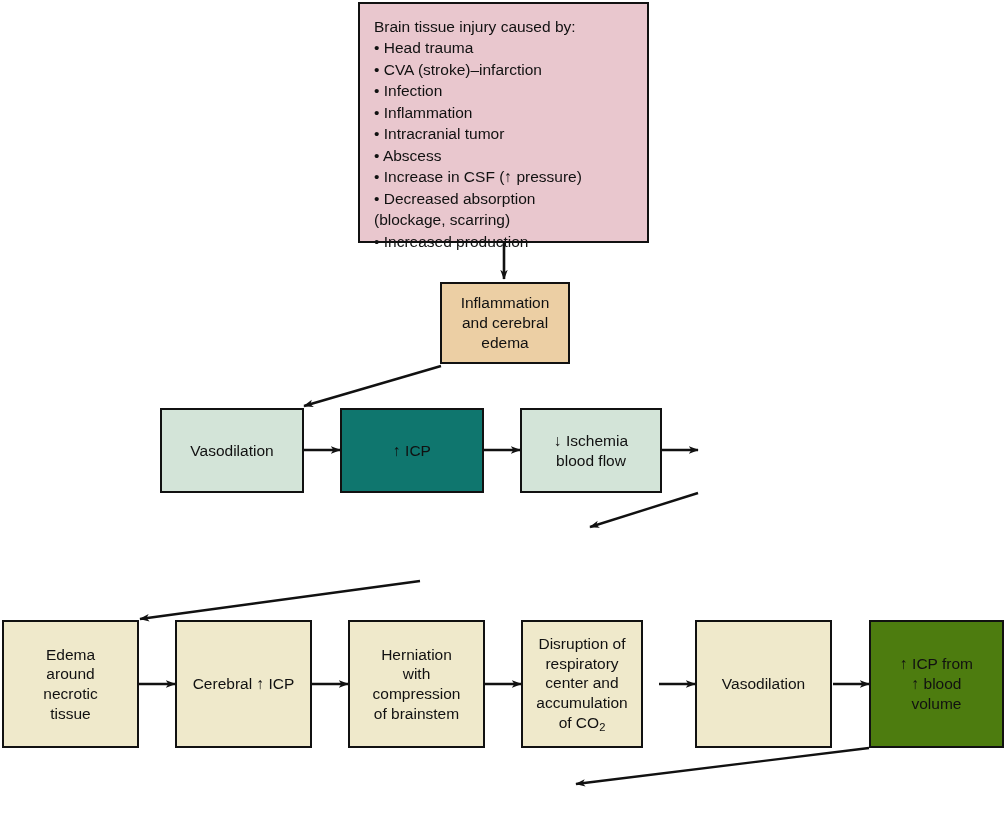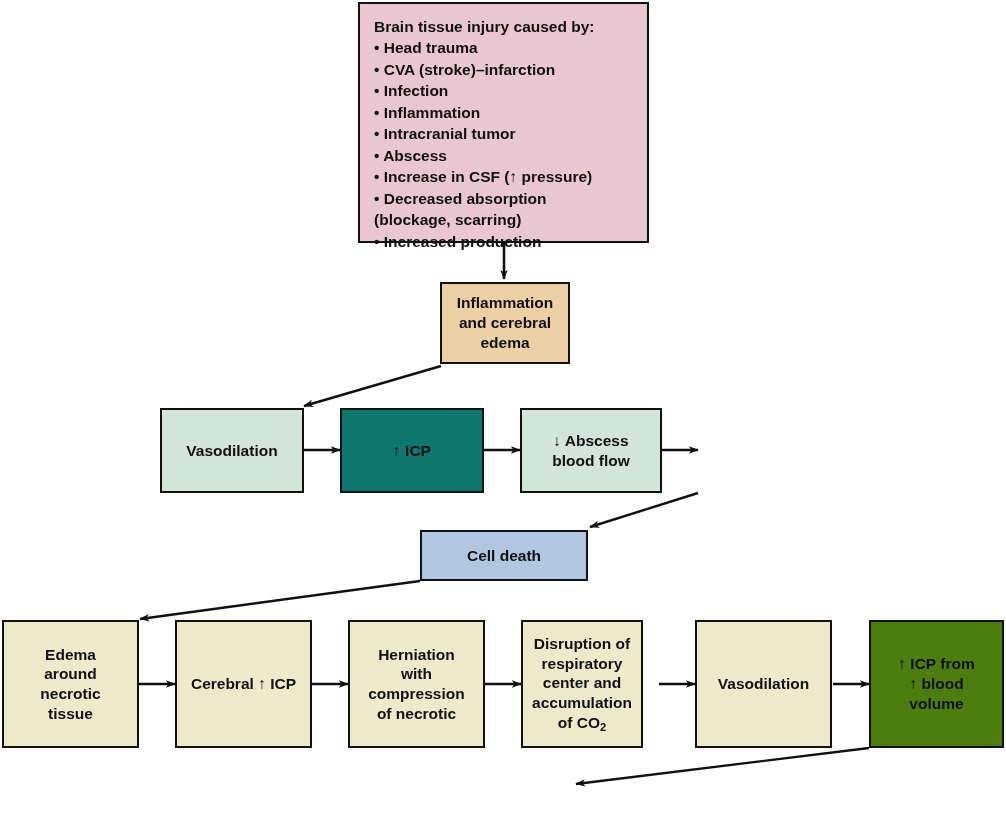--- a/index.html
+++ b/index.html
@@ -20,21 +20,20 @@
     box-sizing: border-box;
     border: 2.5px solid #111111;
     display: flex;
     align-items: center;
     justify-content: center;
     text-align: center;
     color: #111111;
     font-size: 15.5px;
     line-height: 1.27;
     padding: 4px 6px;
-    font-weight: bold;
   }
   .node .txt {
     display: block;
     white-space: pre-line;
   }
   
   #cause-box {
     align-items: flex-start;
     justify-content: flex-start;
     padding: 12px 14px;
@@ -114,45 +113,42 @@
 
   <div class="node" style="left:160px; top:408px; width:144px; height:85px; background:#d3e4d8;">
     <span class="txt">Vasodilation</span>
   </div>
 
   <div class="node" style="left:340px; top:408px; width:144px; height:85px; background:#0f766e;">
     <span class="txt">↑ ICP</span>
   </div>
 
   <div class="node" style="left:520px; top:408px; width:142px; height:85px; background:#d3e4d8;">
-    <span class="txt">↓ Abscess
+    <span class="txt">↓ Ischemia
 blood flow</span>
   </div>
 
 
-  <div class="node" style="left:420px; top:530px; width:168px; height:51px; background:#b1c7e1;">
-    <span class="txt">Cell death</span>
-  </div>
 
   <div class="node" style="left:2px; top:620px; width:137px; height:128px; background:#efe9cb;">
     <span class="txt">Edema
 around
 necrotic
 tissue</span>
   </div>
 
   <div class="node" style="left:175px; top:620px; width:137px; height:128px; background:#efe9cb;">
     <span class="txt">Cerebral ↑ ICP</span>
   </div>
 
   <div class="node" style="left:348px; top:620px; width:137px; height:128px; background:#efe9cb;">
     <span class="txt">Herniation
 with
 compression
-of necrotic</span>
+of brainstem</span>
   </div>
 
   <div class="node" style="left:521px; top:620px; width:122px; height:128px; background:#efe9cb;">
     <span class="txt"><span>Disruption of
 respiratory
 center and
 accumulation
 of CO</span><sub>2</sub></span>
   </div>
 

